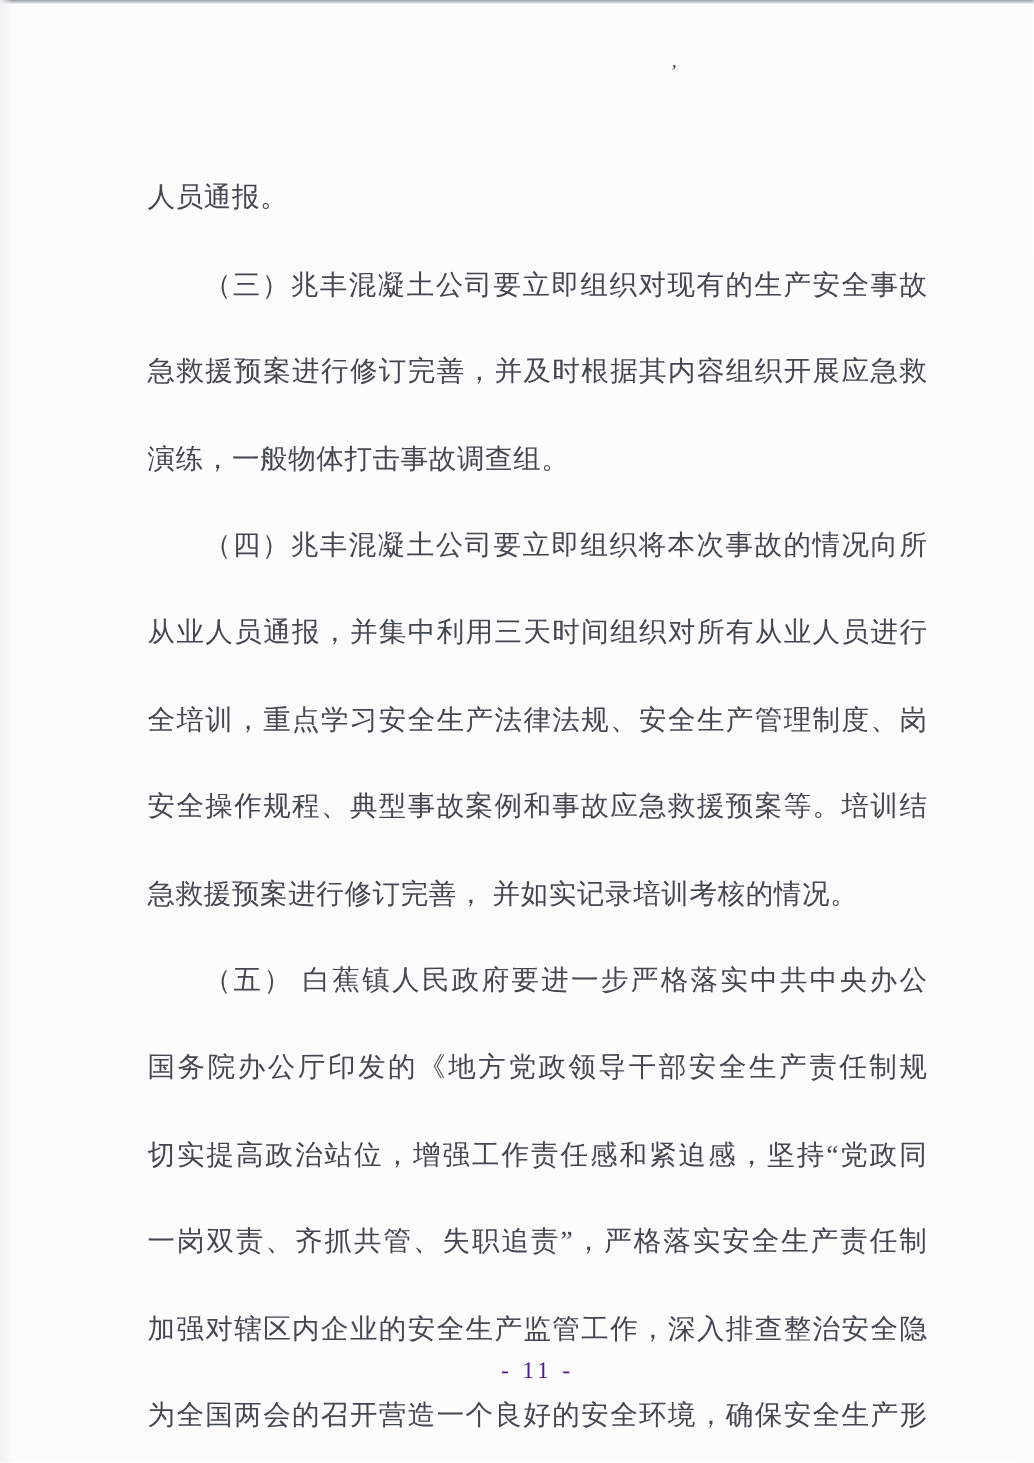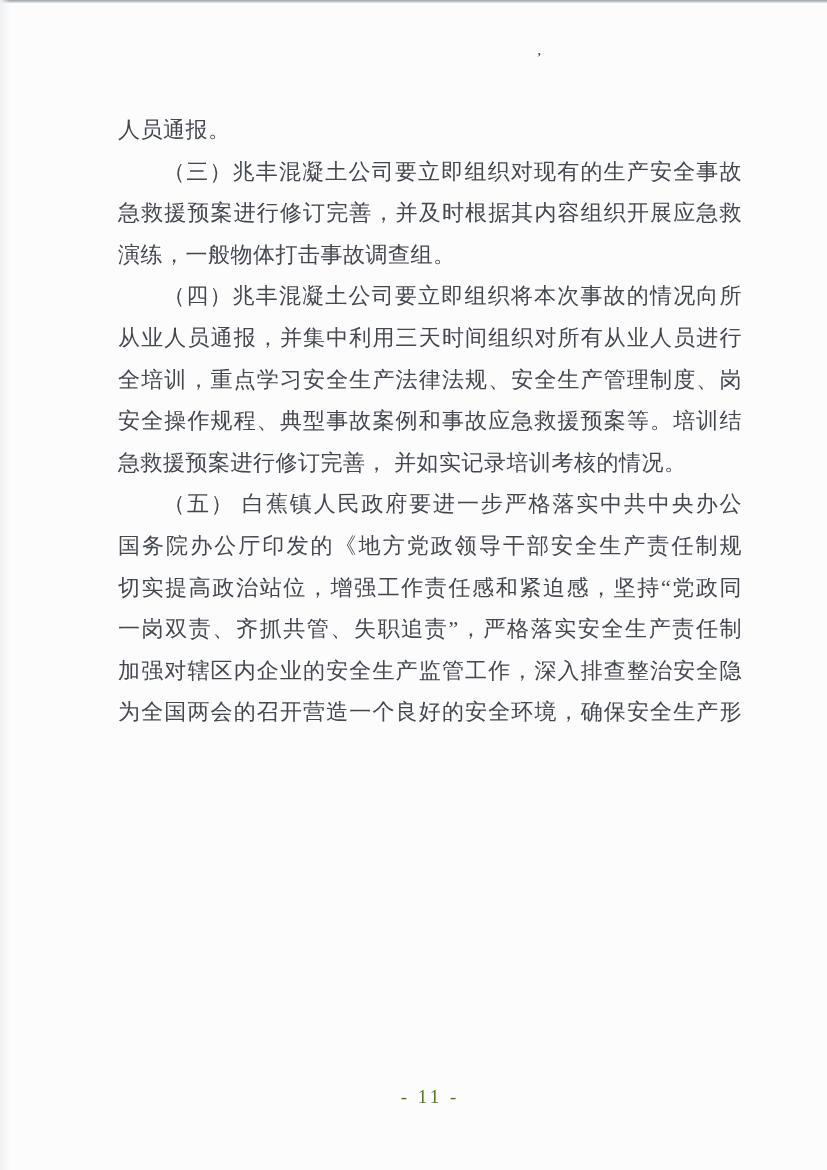--- a/index.html
+++ b/index.html
@@ -43,20 +43,21 @@
     line-height: 41.6px;
     letter-spacing: 0.5px;
   }
   .para { margin: 0; }
   .line {
     text-align: justify;
     text-align-last: justify;
     word-break: break-all;
     height: 41.6px;
     overflow: hidden;
+    margin-top: 28px;
   }
   .line.first-indent { text-indent: 45px; }
   .line.last {
     text-align: left;
     text-align-last: left;
   }
   .signature {
     position: absolute;
     left: 118px;
     top: 858px;
@@ -71,21 +72,21 @@
   }
   .sig-line { letter-spacing: 1px; }
   .footer {
     position: absolute;
     left: 118px;
     top: 1086px;
     width: 624px;
     text-align: center;
     font-size: 19px;
     letter-spacing: 3px;
-    color: #4d7c0f;
+    color: #4c1d95;
   }
   .artifact {
     position: absolute;
     left: 536px;
     top: 50px;
     font-size: 15px;
     color: #3a3b40;
     transform: rotate(8deg);
   }
 </style>

